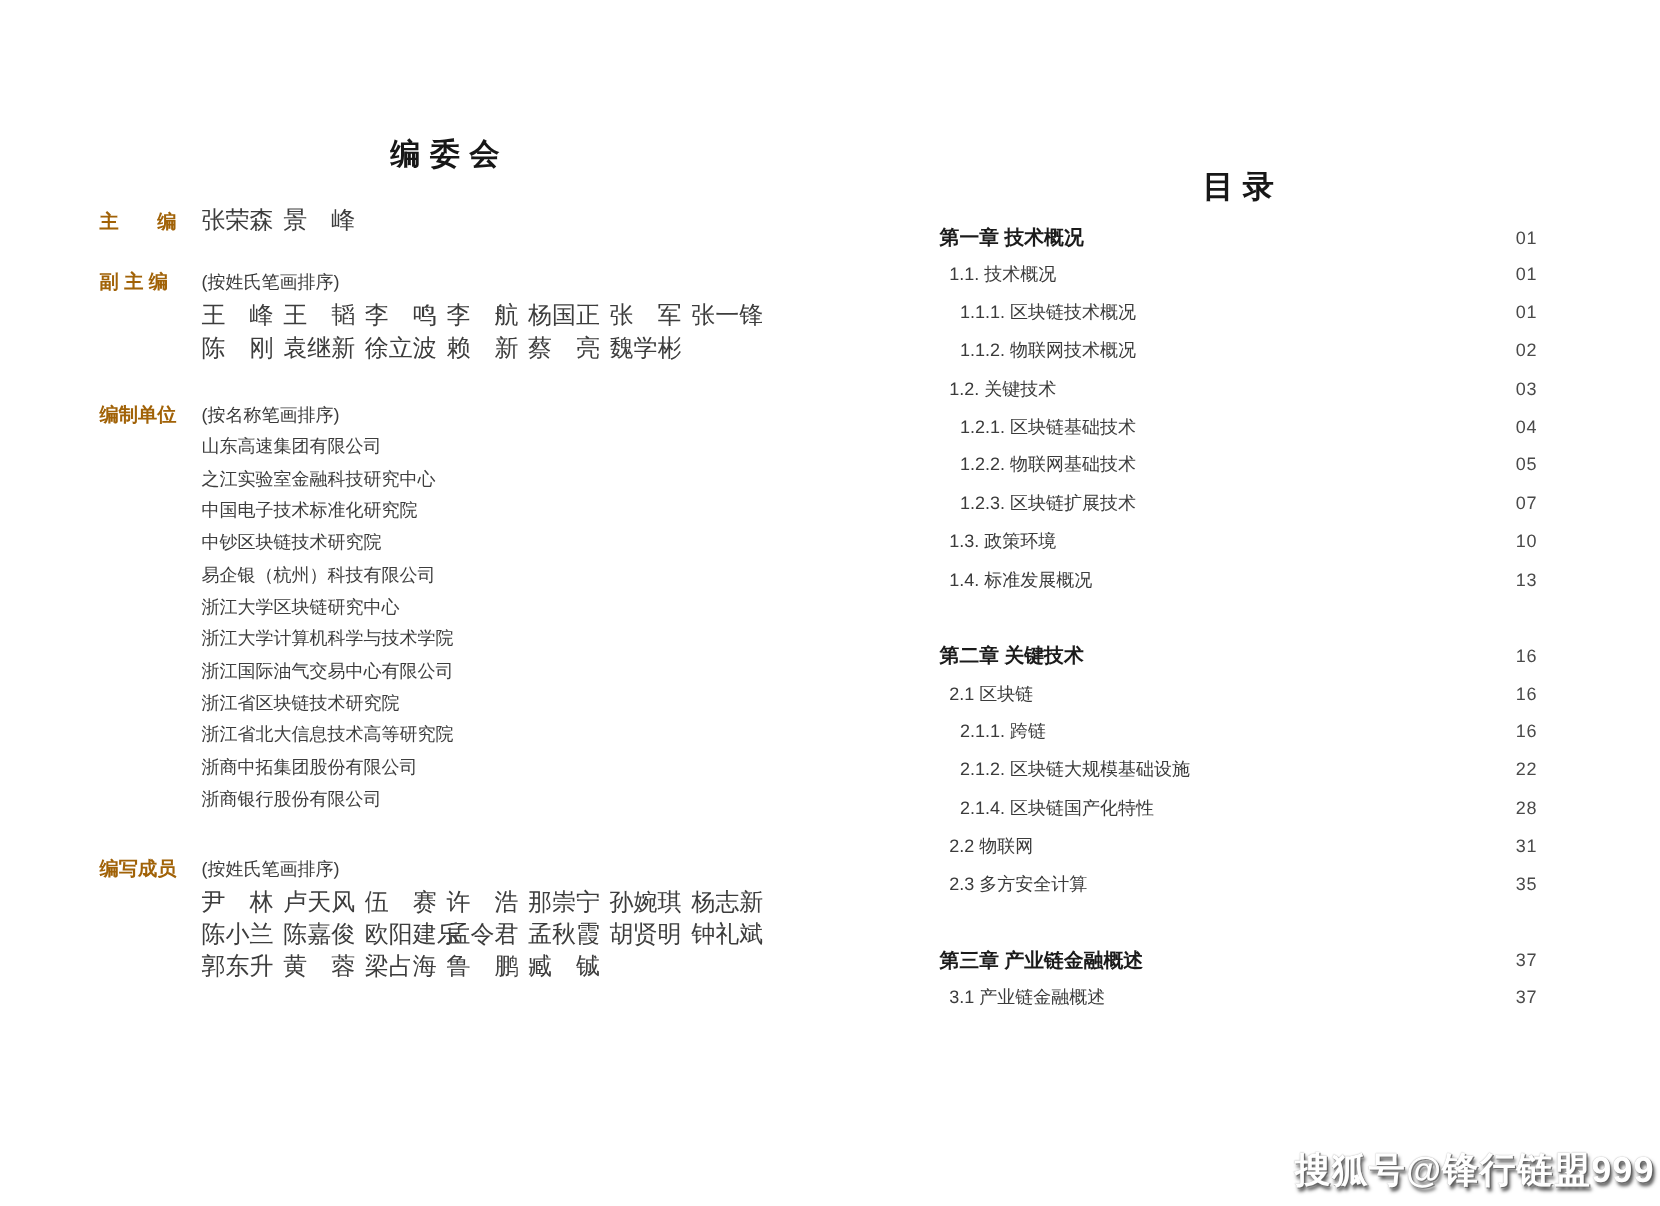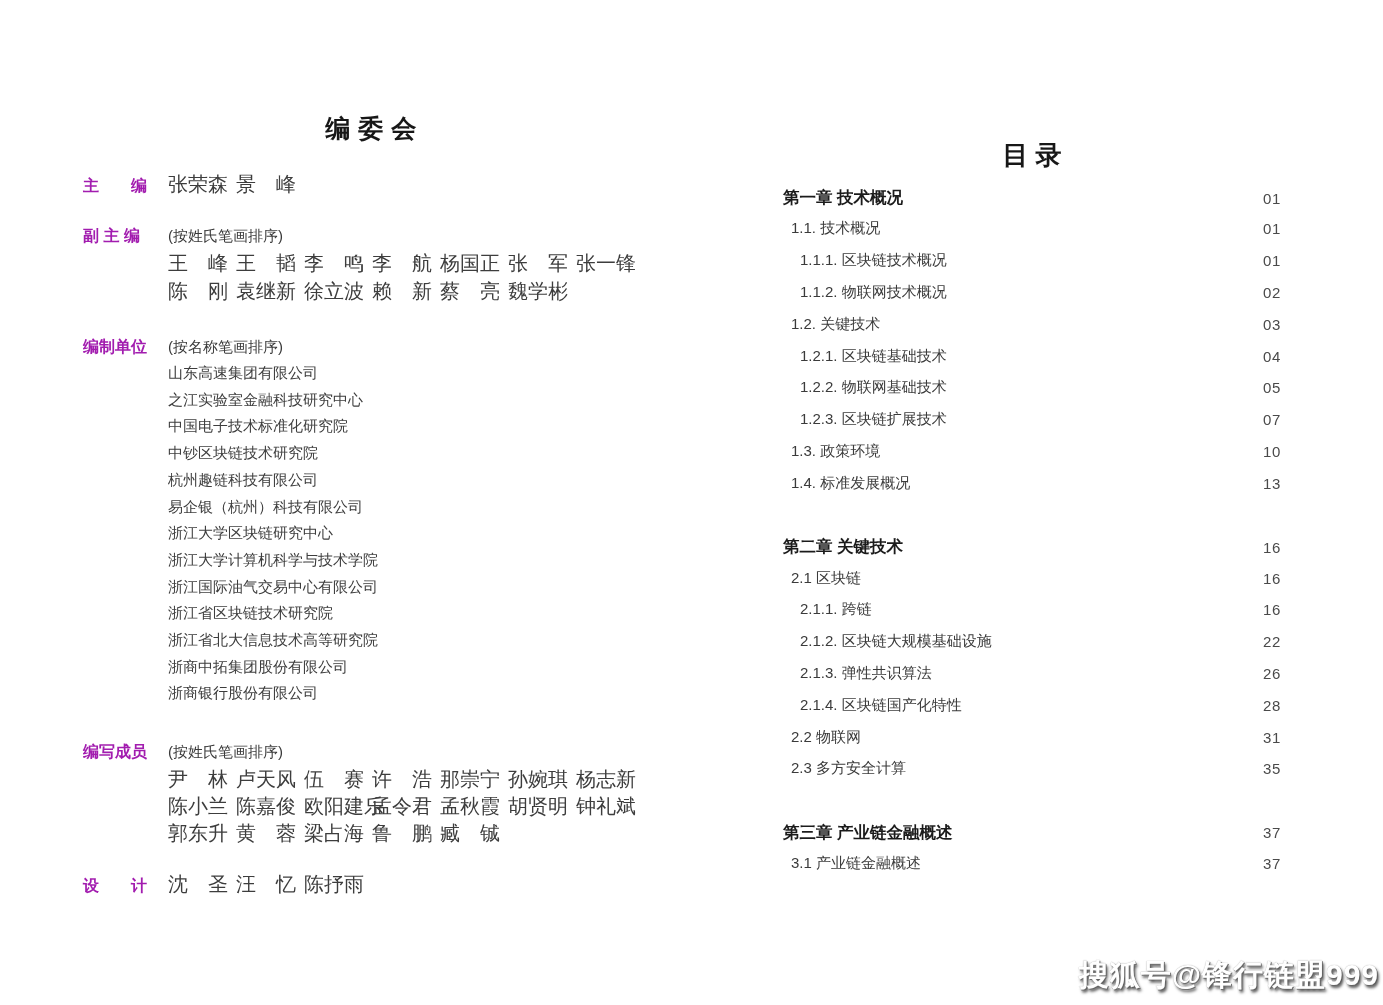--- a/index.html
+++ b/index.html
@@ -12,21 +12,21 @@
   }
 
   
   .left-page { position:absolute; left:83px; top:112px; width:576px; }
   .page-title {
     margin:0 0 28px 0; text-align:center;
     font-size:25px; font-weight:bold; color:#171717; letter-spacing:0.02em;
   }
   .row { display:flex; align-items:baseline; line-height:22px; }
   .label {
-    flex:none; width:85px; font-size:16px; font-weight:bold; color:#a21caf;
+    flex:none; width:85px; font-size:16px; font-weight:bold; color:#a16207;
     white-space:pre;
   }
   .note { font-size:15px; color:#3a3a3a; }
   .cells { display:flex; padding-left:85px; line-height:22px; margin-bottom:6px; }
   .row .cells { padding-left:0; margin-bottom:0; }
   .cell { flex:none; width:68px; font-size:20px; color:#3d3d3d; white-space:pre; }
   .sec-chief { margin-bottom:28px; }
   .sec-deputy .row { margin-bottom:5px; }
   .sec-deputy { margin-bottom:34px; }
   .org-list { padding-left:85px; margin-top:2px; }
@@ -115,21 +115,20 @@
       <div class="row">
         <span class="label">编制单位</span>
         <span class="note">(按名称笔画排序)</span>
       </div>
       <div class="org-list">
 
       <div class="org-line">山东高速集团有限公司</div>
           <div class="org-line">之江实验室金融科技研究中心</div>
           <div class="org-line">中国电子技术标准化研究院</div>
           <div class="org-line">中钞区块链技术研究院</div>
-          <div class="org-line">杭州趣链科技有限公司</div>
           <div class="org-line">易企银（杭州）科技有限公司</div>
           <div class="org-line">浙江大学区块链研究中心</div>
           <div class="org-line">浙江大学计算机科学与技术学院</div>
           <div class="org-line">浙江国际油气交易中心有限公司</div>
           <div class="org-line">浙江省区块链技术研究院</div>
           <div class="org-line">浙江省北大信息技术高等研究院</div>
           <div class="org-line">浙商中拓集团股份有限公司</div>
           <div class="org-line">浙商银行股份有限公司</div>
         </div>
     </div>
@@ -168,29 +167,20 @@
 
           <span class="cell">郭东升</span>
             <span class="cell">黄　蓉</span>
             <span class="cell">梁占海</span>
             <span class="cell">鲁　鹏</span>
             <span class="cell">臧　铖</span>
           </div>
         </div>
     </div>
 
-    <div class="row">
-      <span class="label">设　　计</span>
-      <div class="cells">
-
-      <span class="cell">沈　圣</span>
-          <span class="cell">汪　忆</span>
-          <span class="cell">陈抒雨</span>
-        </div>
-    </div>
   </section>
 
   <section class="right-page">
     <h1 class="toc-title">目 录</h1>
     <div class="toc">
 
 
         <div class="toc-row" data-level="0" data-bold="true">
           <span class="toc-text">第一章 技术概况</span>
           <span class="toc-page">01</span>
@@ -254,24 +244,20 @@
         <div class="toc-row" data-level="2">
           <span class="toc-text">2.1.1. 跨链</span>
           <span class="toc-page">16</span>
         </div>
 
         <div class="toc-row" data-level="2">
           <span class="toc-text">2.1.2. 区块链大规模基础设施</span>
           <span class="toc-page">22</span>
         </div>
 
-        <div class="toc-row" data-level="2">
-          <span class="toc-text">2.1.3. 弹性共识算法</span>
-          <span class="toc-page">26</span>
-        </div>
 
         <div class="toc-row" data-level="2">
           <span class="toc-text">2.1.4. 区块链国产化特性</span>
           <span class="toc-page">28</span>
         </div>
 
         <div class="toc-row" data-level="1">
           <span class="toc-text">2.2 物联网</span>
           <span class="toc-page">31</span>
         </div>

